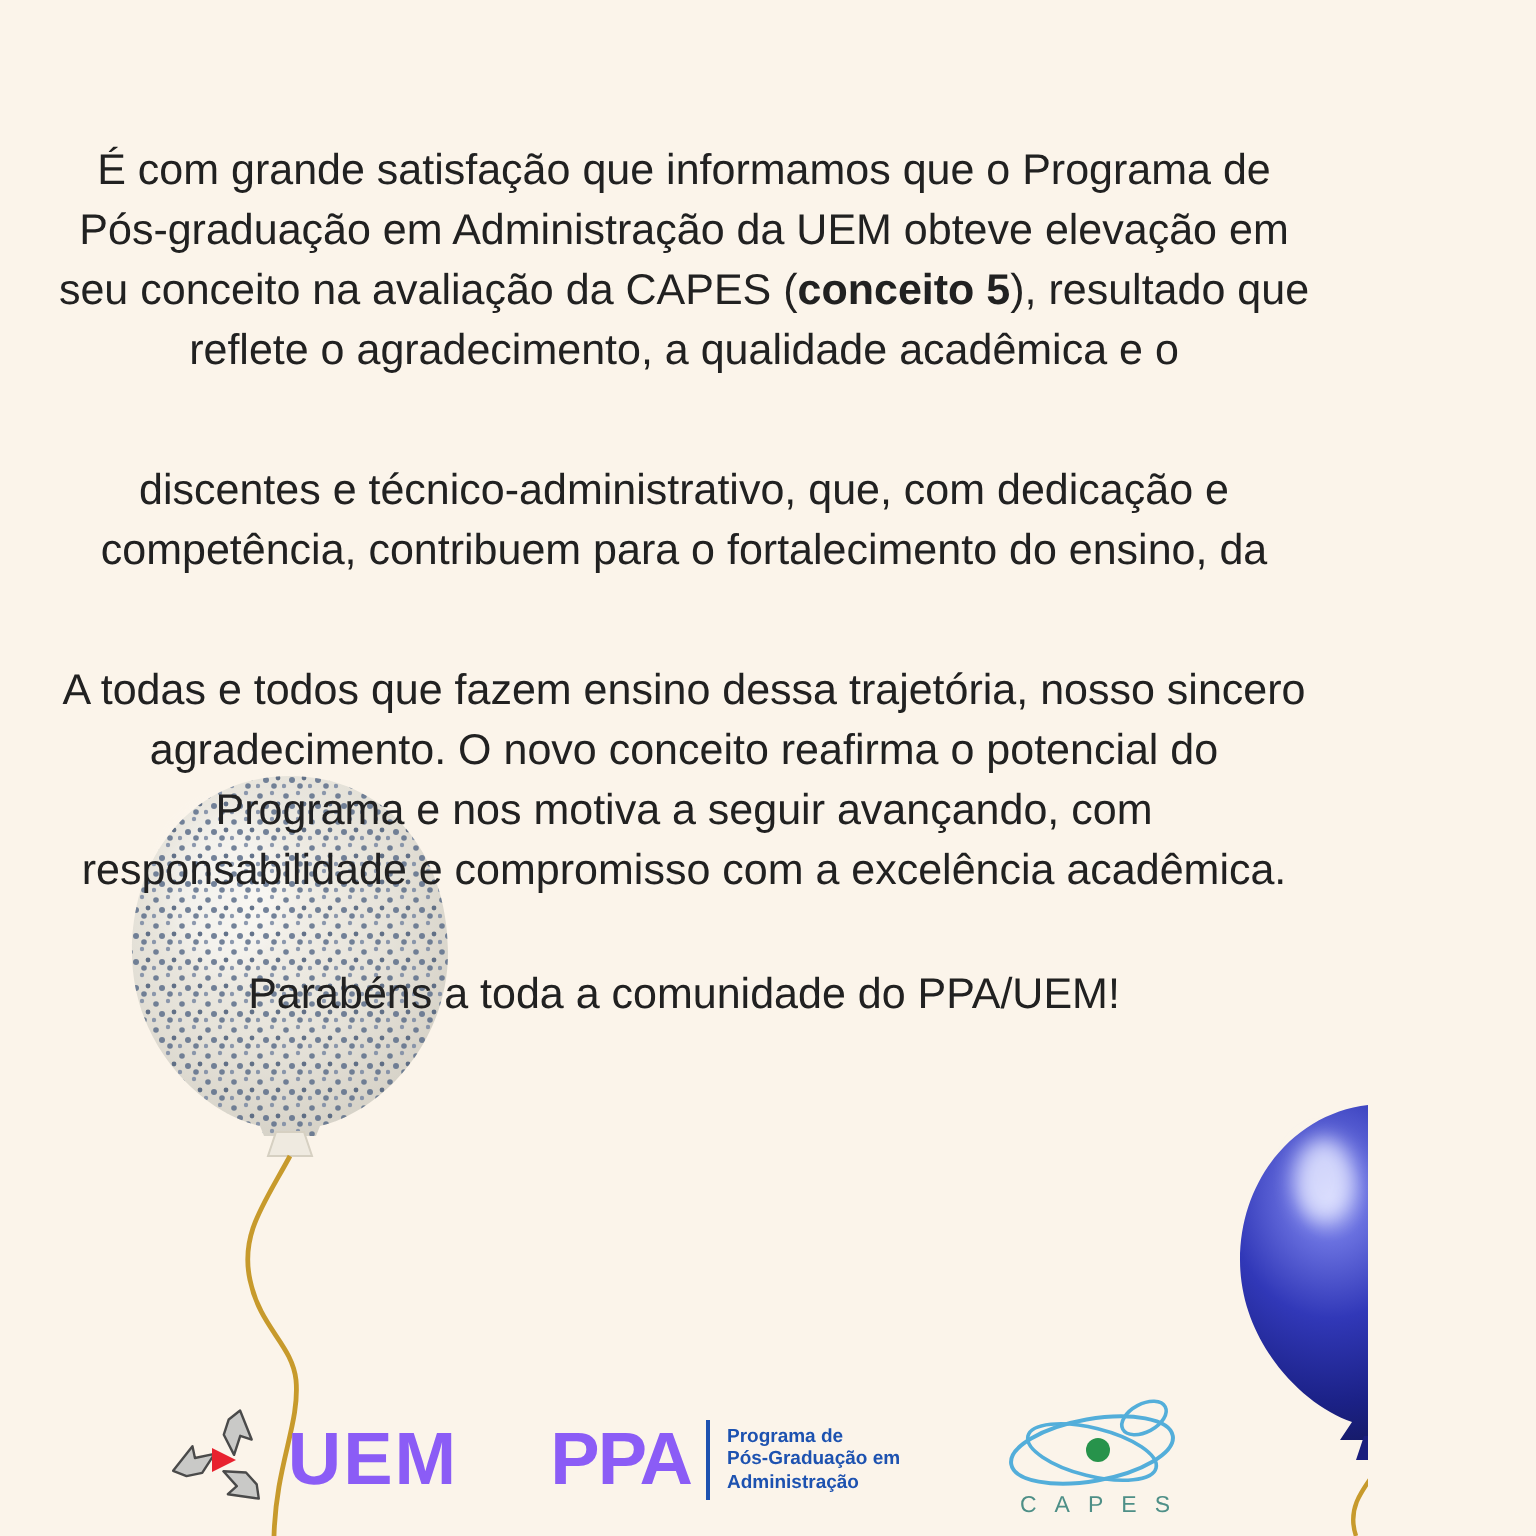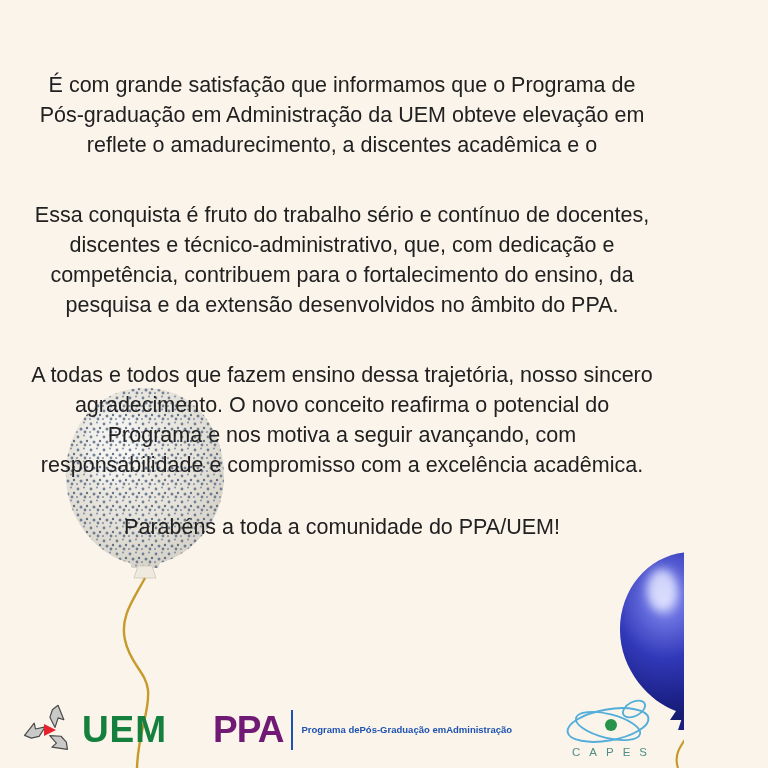--- a/index.html
+++ b/index.html
@@ -17,27 +17,27 @@
   .content p{margin:0 0 40px 0;padding:0 28px;}
   .content p.closing{margin-top:-8px;margin-bottom:0;}
   .ln{display:block;}
   strong{font-weight:700;}
   .logos{
     position:absolute;left:0;right:0;bottom:6px;z-index:2;
     display:flex;justify-content:center;align-items:center;gap:46px;
   }
   .logo-uem{display:flex;align-items:center;gap:4px;}
   .uem-word{
-    font-size:37px;font-weight:800;letter-spacing:1px;color:#15803d;
+    font-size:37px;font-weight:800;letter-spacing:1px;color:#8b5cf6;
     font-family:"Liberation Sans",sans-serif;
   }
   .logo-ppa{display:flex;align-items:center;gap:8px;}
-  .ppa-word{font-size:37px;font-weight:800;color:#701a75;letter-spacing:-1px;}
+  .ppa-word{font-size:37px;font-weight:800;color:#8b5cf6;letter-spacing:-1px;}
   .ppa-divider{width:2px;height:40px;background:#1D52B0;}
-  .ppa-sub{display:flex;text-align:left;
+  .ppa-sub{display:flex;flex-direction:column;text-align:left;
     font-size:9.5px;line-height:11.5px;font-weight:700;color:#1D52B0;}
   .logo-capes{display:flex;flex-direction:column;align-items:center;text-align:right;}
 </style>
 </head>
 <body>
 
 <div class="poster">
 
   <svg class="balloon balloon-left" width="190" height="386" viewBox="0 0 190 386">
     <defs>
@@ -85,27 +85,26 @@
     <ellipse cx="50" cy="42" rx="15" ry="21" fill="#E2E5FF" opacity="0.85" filter="url(#soft2)"></ellipse>
     <ellipse cx="112" cy="58" rx="22" ry="28" fill="#6E74D8" opacity="0.35" filter="url(#soft2)"></ellipse>
     <polygon points="70,170 92,170 96,182 66,182" fill="#1A1E7E"></polygon>
     <path d="M80,182 C70,196 61,205 66,220" fill="none" stroke="#C79A2C" stroke-width="2.2"></path>
   </svg>
 
   <div class="content">
     <p>
       <span class="ln">É com grande satisfação que informamos que o Programa de</span>
       <span class="ln">Pós-graduação em Administração da UEM obteve elevação em</span>
-      <span class="ln">reflete o amadurecimento, a discentes acadêmica e o</span>
+      <span class="ln"><span>seu conceito na avaliação da CAPES (</span><strong>conceito 5</strong><span>), resultado que</span></span>
+      <span class="ln">reflete o agradecimento, a qualidade acadêmica e o</span>
     </p>
     <p>
-      <span class="ln">Essa conquista é fruto do trabalho sério e contínuo de docentes,</span>
       <span class="ln">discentes e técnico-administrativo, que, com dedicação e</span>
       <span class="ln">competência, contribuem para o fortalecimento do ensino, da</span>
-      <span class="ln">pesquisa e da extensão desenvolvidos no âmbito do PPA.</span>
     </p>
     <p>
       <span class="ln">A todas e todos que fazem ensino dessa trajetória, nosso sincero</span>
       <span class="ln">agradecimento. O novo conceito reafirma o potencial do</span>
       <span class="ln">Programa e nos motiva a seguir avançando, com</span>
       <span class="ln">responsabilidade e compromisso com a excelência acadêmica.</span>
     </p>
     <p class="closing">Parabéns a toda a comunidade do PPA/UEM!</p>
   </div>
 

